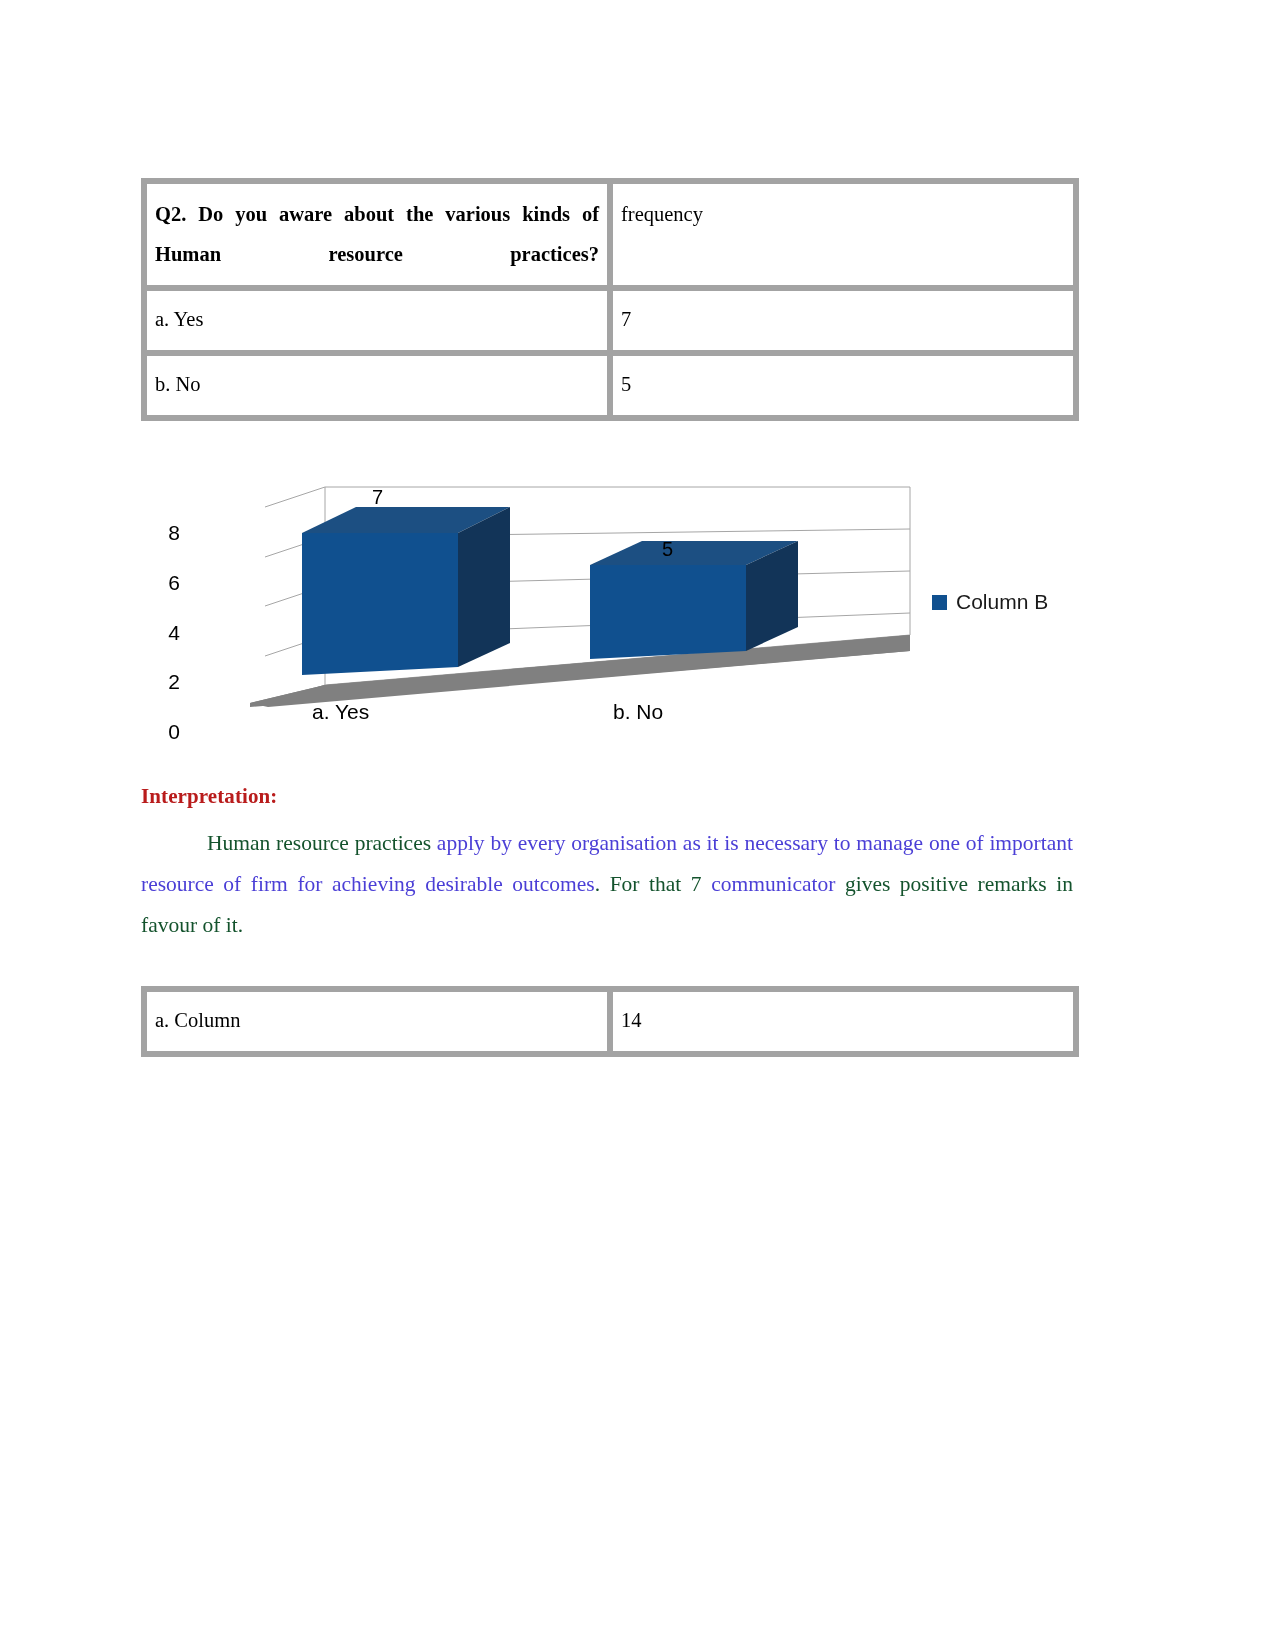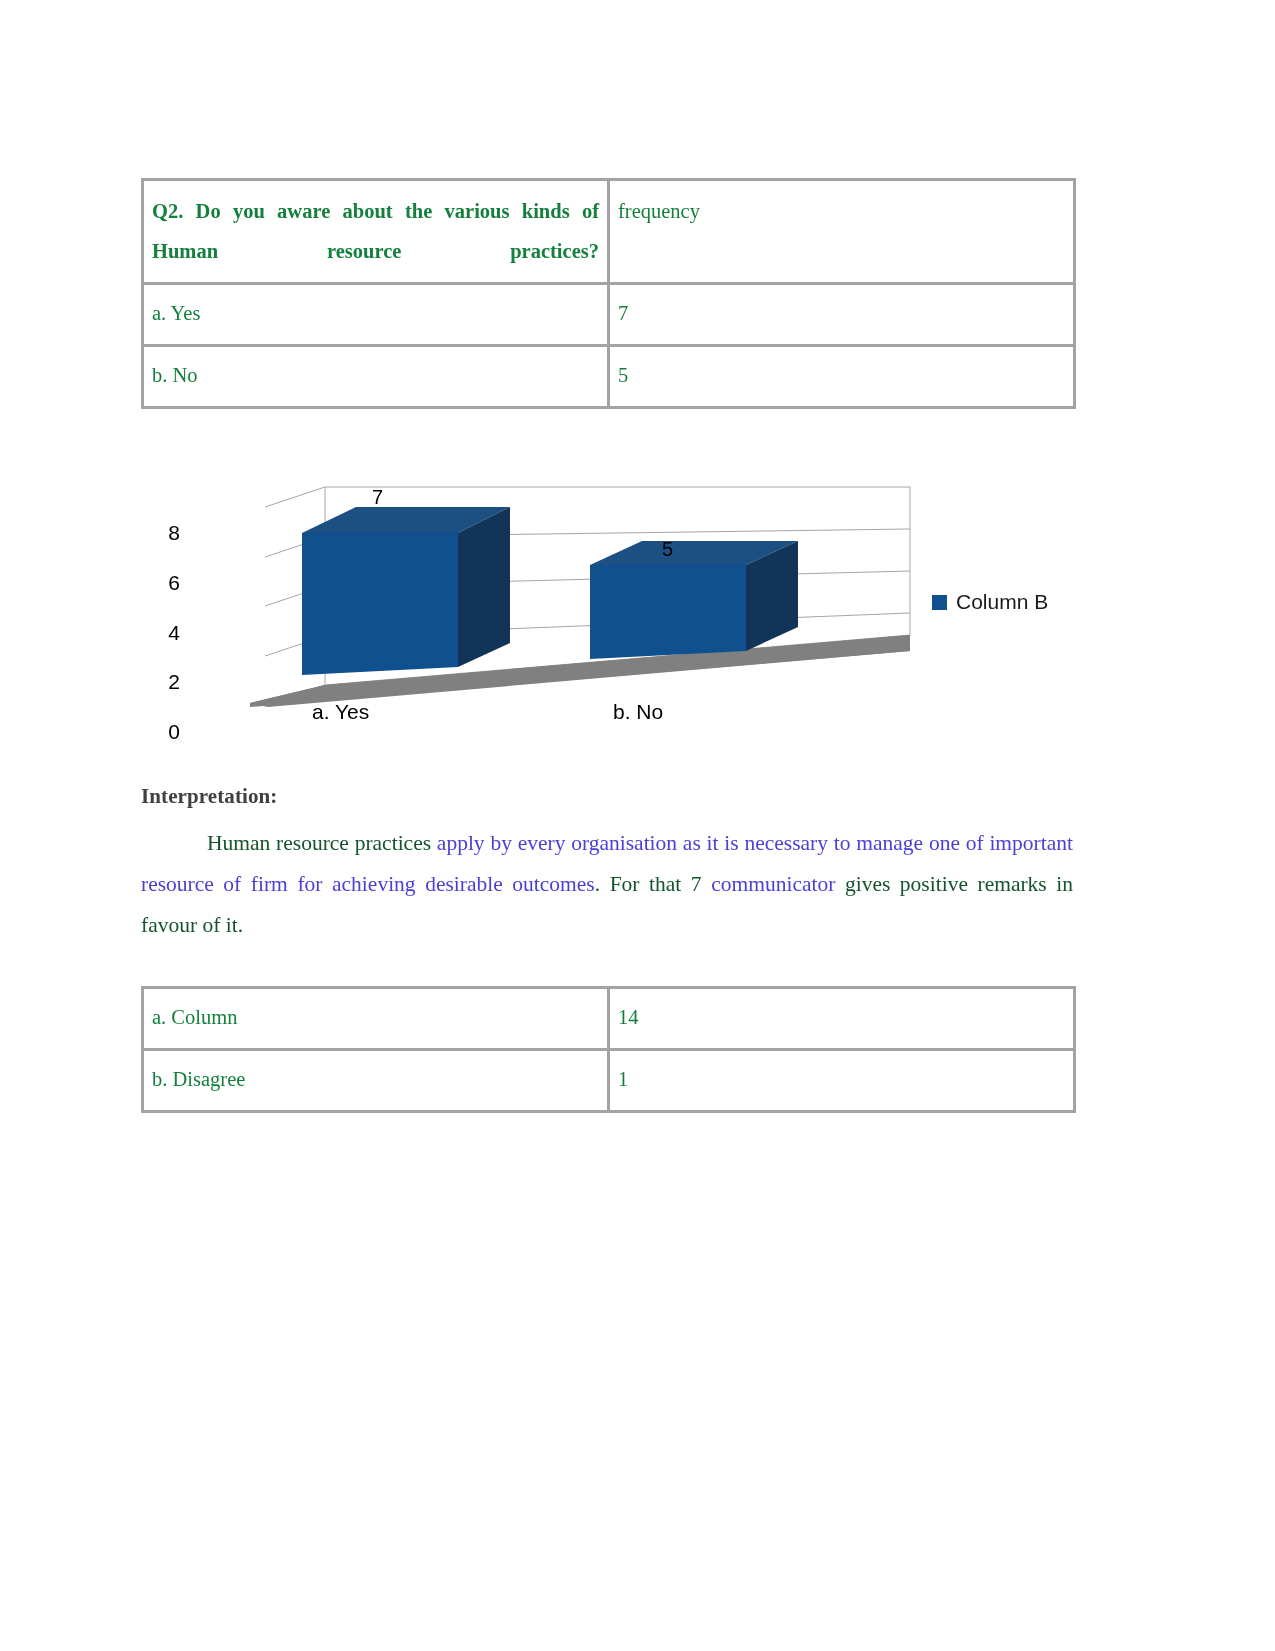--- a/index.html
+++ b/index.html
@@ -25,26 +25,26 @@
   }
 
   
   .qtable {
     position: absolute;
     border-collapse: collapse;
     table-layout: fixed;
     background: #fff;
   }
   .qtable td {
-    border: 3px solid #a3a3a3;
+    border: 6px solid #a3a3a3;
     vertical-align: top;
     padding: 11px 8px 10px 8px;
     font-size: 20.5px;
     line-height: 1.95;
-    color: #15803d;
+    color: #000000;
   }
   .qtable td.qhead {
     font-weight: bold;
     text-align: justify;
     text-align-last: justify;
     hyphens: none;
   }
   .qtable td.freqhead {
     font-weight: normal;
   }
@@ -87,21 +87,21 @@
     fill: #1a1a1a;
   }
 
   
   .interp-head {
     position: absolute;
     left: 141px;
     top: 784px;
     font-size: 21px;
     font-weight: bold;
-    color: #404040;
+    color: #b91c1c;
     letter-spacing: 0.1px;
   }
   .interp-body {
     position: absolute;
     left: 141px;
     top: 823px;
     width: 932px;
     font-size: 21.5px;
     line-height: 41px;
     text-align: justify;
@@ -200,20 +200,16 @@
   <div class="interp-body">
     <span class="blk">Human resource practices </span><span class="hl">apply by every organisation as it is necessary to manage one of important resource of firm for achieving desirable outcomes</span><span class="blk">. For that 7 </span><span class="hl">communicator</span><span class="blk"> gives positive remarks in favour of it.</span>
   </div>
 
   <table class="qtable" id="table-q3">
     <tbody>
       <tr class="r-data">
         <td class="col-a">a. Column</td>
         <td class="col-b">14</td>
       </tr>
-      <tr class="r-data">
-        <td class="col-a">b. Disagree</td>
-        <td class="col-b">1</td>
-      </tr>
     </tbody>
   </table>
 
 </div>
 
 </body></html>

